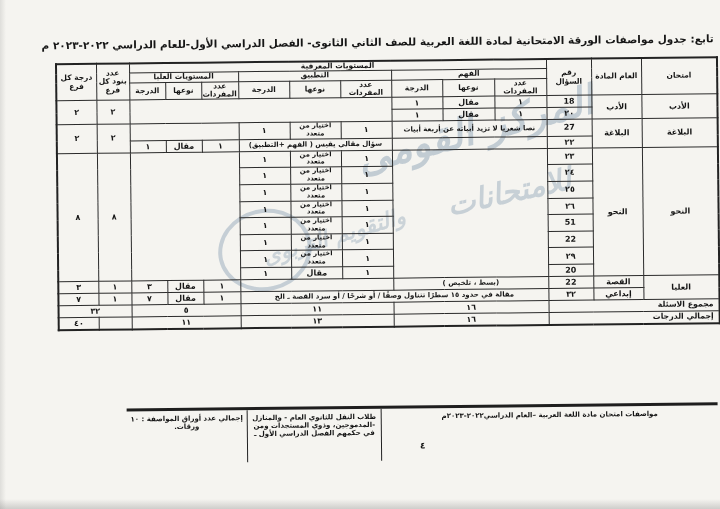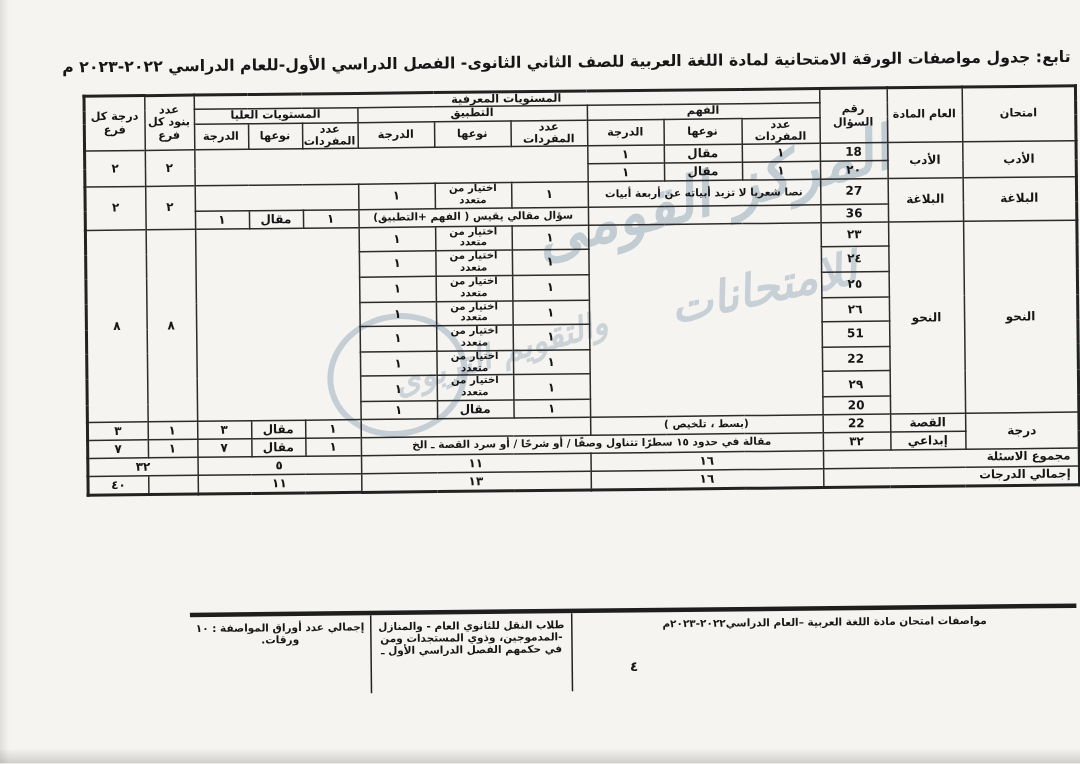--- a/index.html
+++ b/index.html
@@ -137,21 +137,21 @@
           <td>27</td>
           <td colspan="3" class="desc">نصا شعريا لا تزيد أبياته عن أربعة أبيات</td>
           <td>١</td>
           <td class="small">اختيار من متعدد</td>
           <td>١</td>
           <td colspan="3"></td>
           <td rowspan="2">٢</td>
           <td rowspan="2">٢</td>
         </tr>
         <tr>
-          <td>36</td>
+          <td>٢٢</td>
           <td colspan="3"></td>
           <td colspan="3" class="desc">سؤال مقالي يقيس ( الفهم +التطبيق)</td>
           <td>١</td>
           <td>مقال</td>
           <td>١</td>
         </tr>
         <tr>
           <td rowspan="8" class="branch">النحو</td>
           <td rowspan="8">النحو</td>
           <td>٢٣</td>
@@ -199,21 +199,21 @@
           <td class="small">اختيار من متعدد</td>
           <td>١</td>
         </tr>
         <tr>
           <td>20</td>
           <td>١</td>
           <td>مقال</td>
           <td>١</td>
         </tr>
         <tr>
-          <td rowspan="2" class="branch">درجة</td>
+          <td rowspan="2" class="branch">العليا</td>
           <td>القصة</td>
           <td>22</td>
           <td colspan="3" class="desc">(بسط ، تلخيص )</td>
           <td colspan="3"></td>
           <td>١</td>
           <td>مقال</td>
           <td>٣</td>
           <td>١</td>
           <td>٣</td>
         </tr>

